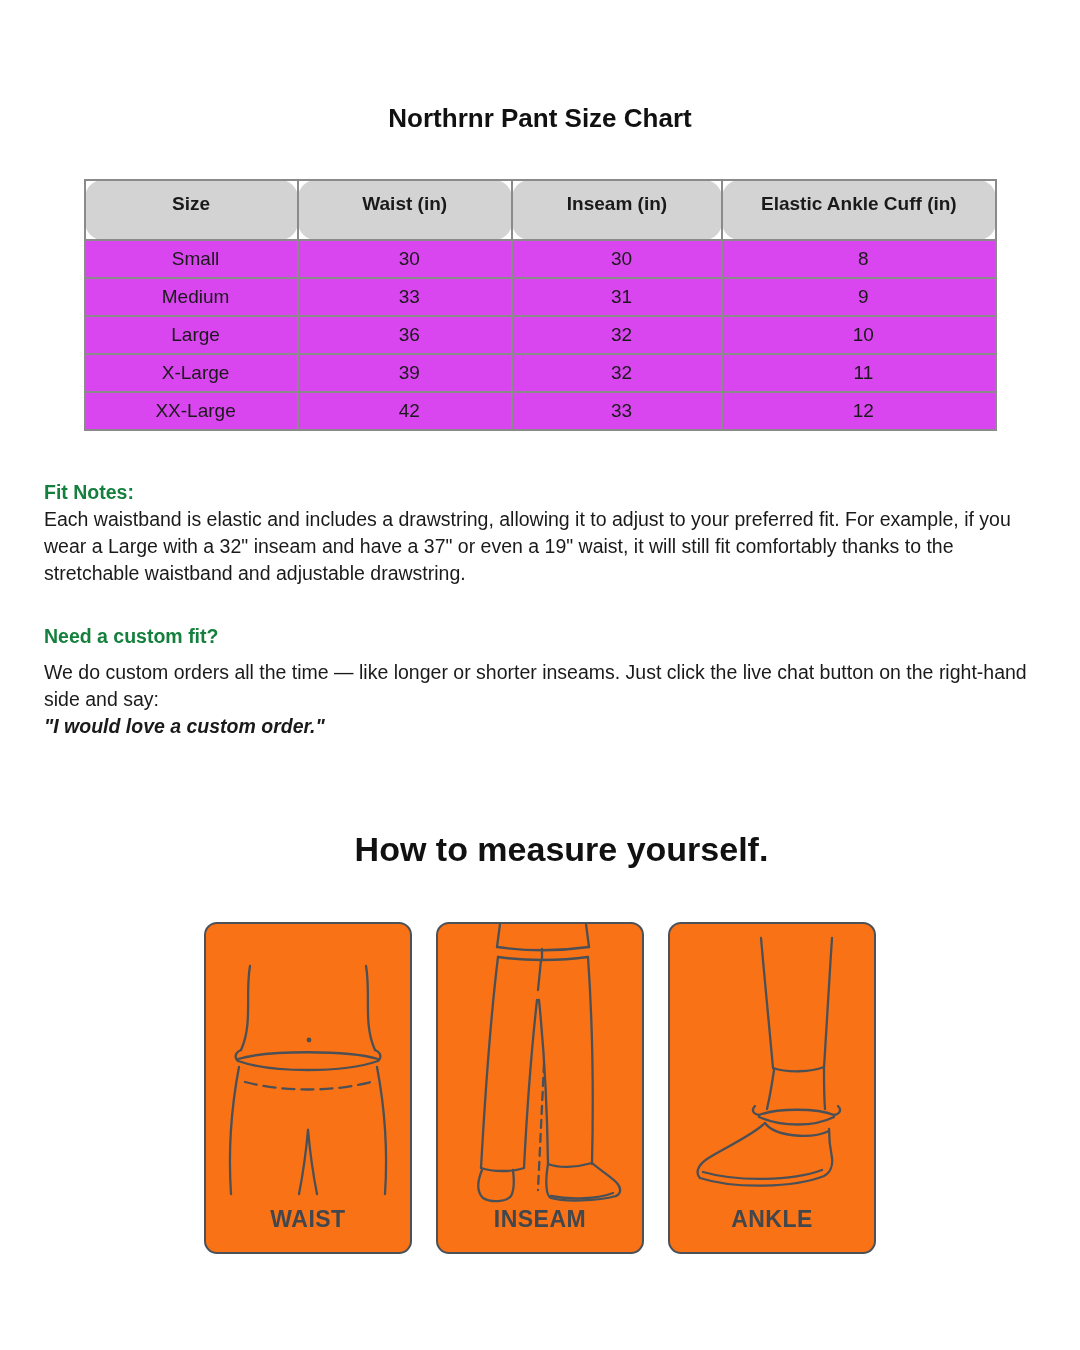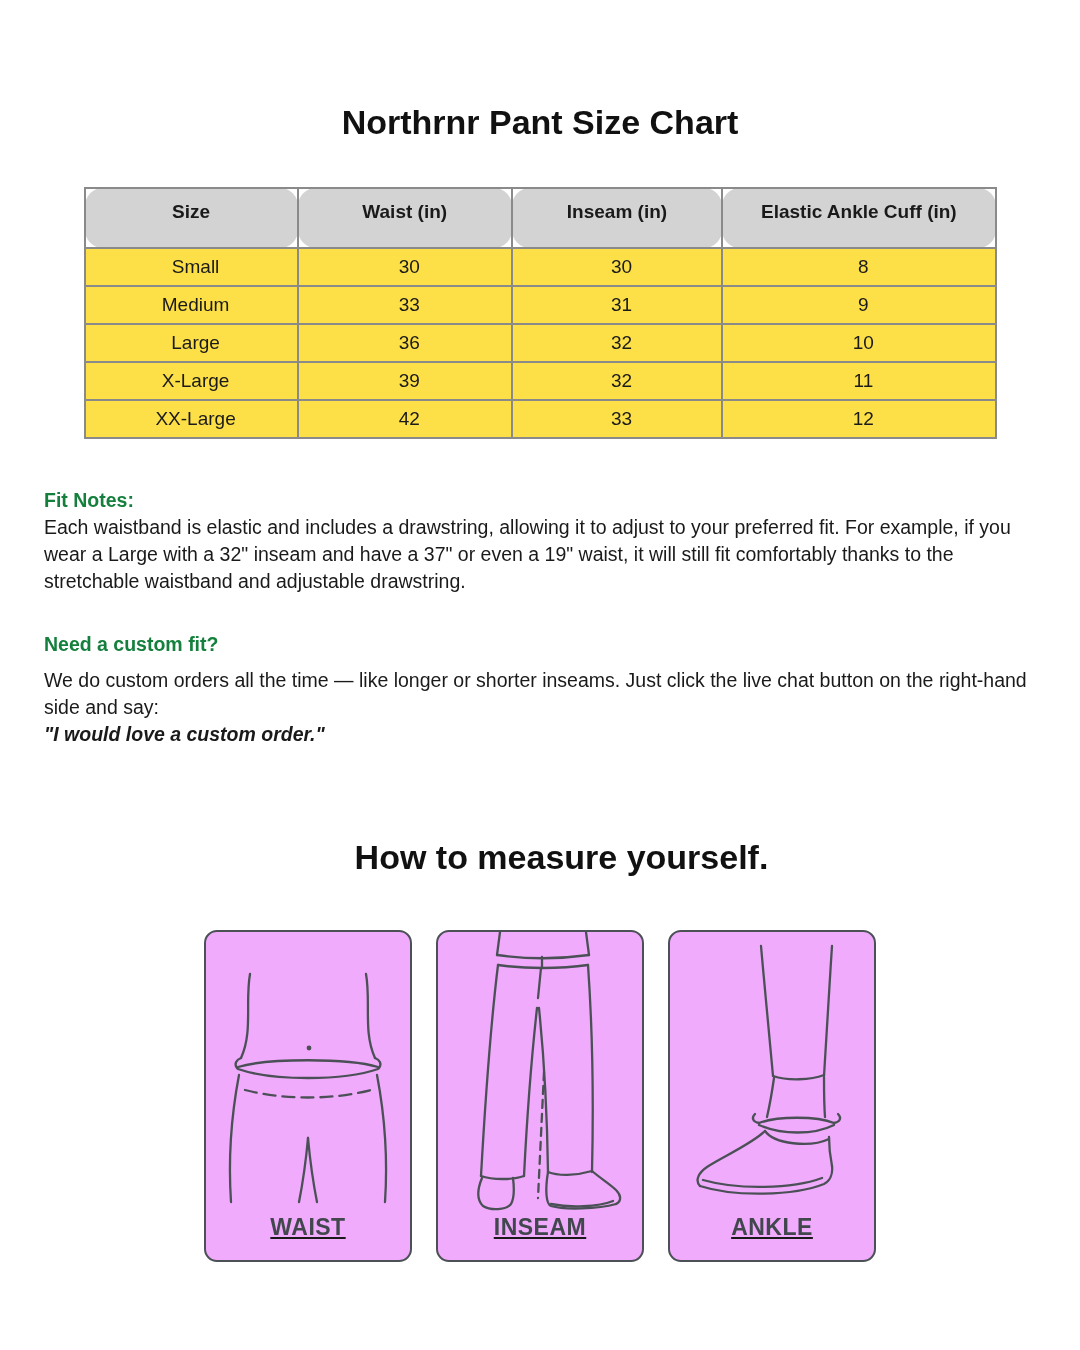--- a/index.html
+++ b/index.html
@@ -7,21 +7,21 @@
   body {
     width: 1080px;
     height: 1350px;
     overflow: hidden;
     font-family: "Liberation Sans", sans-serif;
     color: #1a1a1a;
   }
   .page-title {
     padding-top: 103px;
     text-align: center;
-    font-size: 34px;
+    font-size: 26px;
     font-weight: bold;
     color: #111111;
   }
   .table-wrap {
     width: 913px;
     margin: 45px auto 0 auto;
   }
   table.size-chart {
     width: 100%;
     border-collapse: collapse;
@@ -33,21 +33,21 @@
   }
   table.size-chart th {
     background: #d3d3d3;
     font-weight: bold;
     height: 60px;
     vertical-align: top;
     padding-top: 12px;
     border-radius: 18px;
   }
   table.size-chart td {
-    background: #fde047;
+    background: #d946ef;
     height: 38px;
     vertical-align: middle;
     padding-left: 9px;
   }
   col.c1 { width: 23.4%; } col.c2 { width: 23.5%; } col.c3 { width: 23.1%; } col.c4 { width: 30%; }
   .notes {
     width: 1000px;
     margin-left: 44px;
     font-size: 19.5px;
     line-height: 27px;
@@ -69,26 +69,25 @@
     margin-top: 53px;
     display: flex;
     justify-content: center;
     gap: 24px;
   }
   .measure-card {
     width: 208px;
     height: 332px;
     border: 2px solid #4b5157;
     border-radius: 13px;
-    background: #f0abfc;
+    background: #f97316;
     overflow: hidden;
     display: flex;
     flex-direction: column;
     align-items: center;
-    text-decoration: underline;
   }
   .measure-card svg { display: block; width: 200px; height: 280px; }
   .card-label {
     font-size: 23px;
     font-weight: bold;
     color: #41474d;
     letter-spacing: 0.5px;
     margin-top: 2px;
   }
   .fig { fill: none; stroke: #4a5056; stroke-width: 2.3; stroke-linecap: round; stroke-linejoin: round; }

